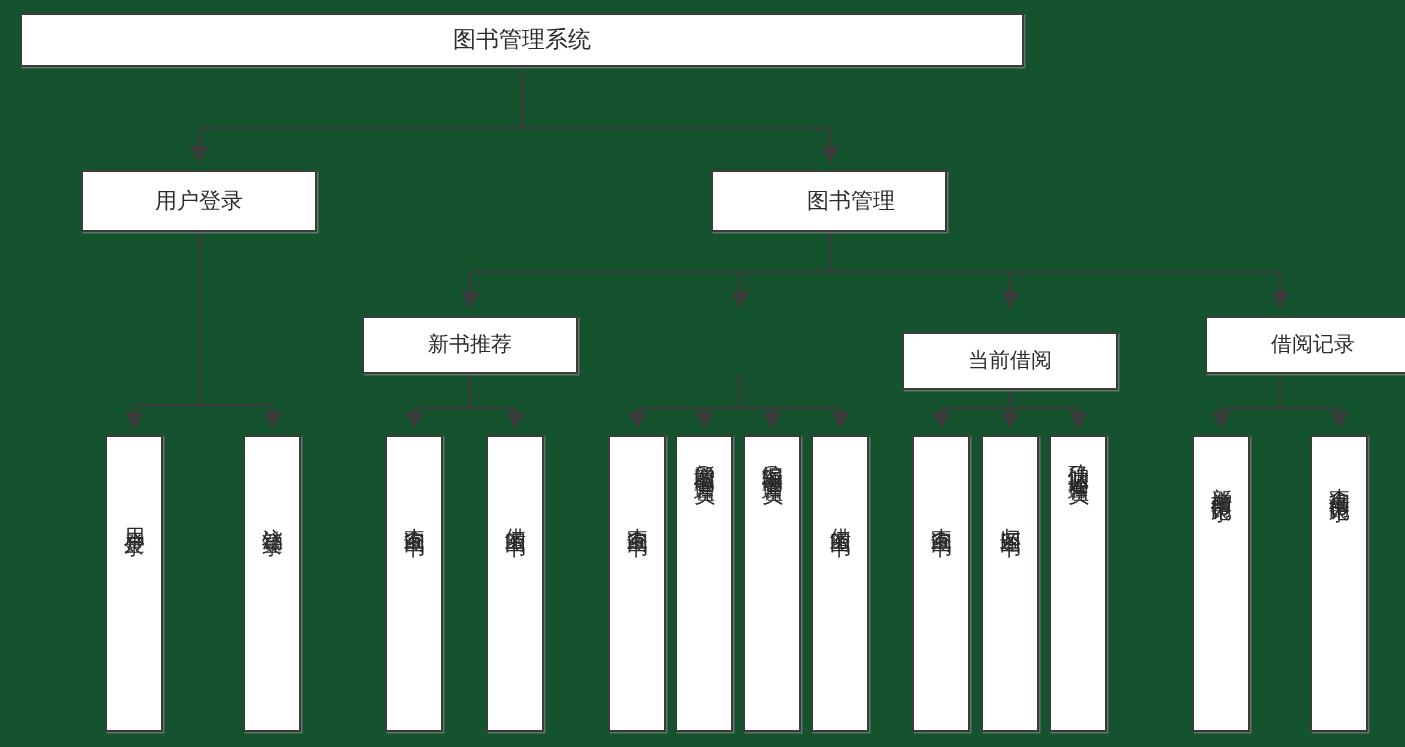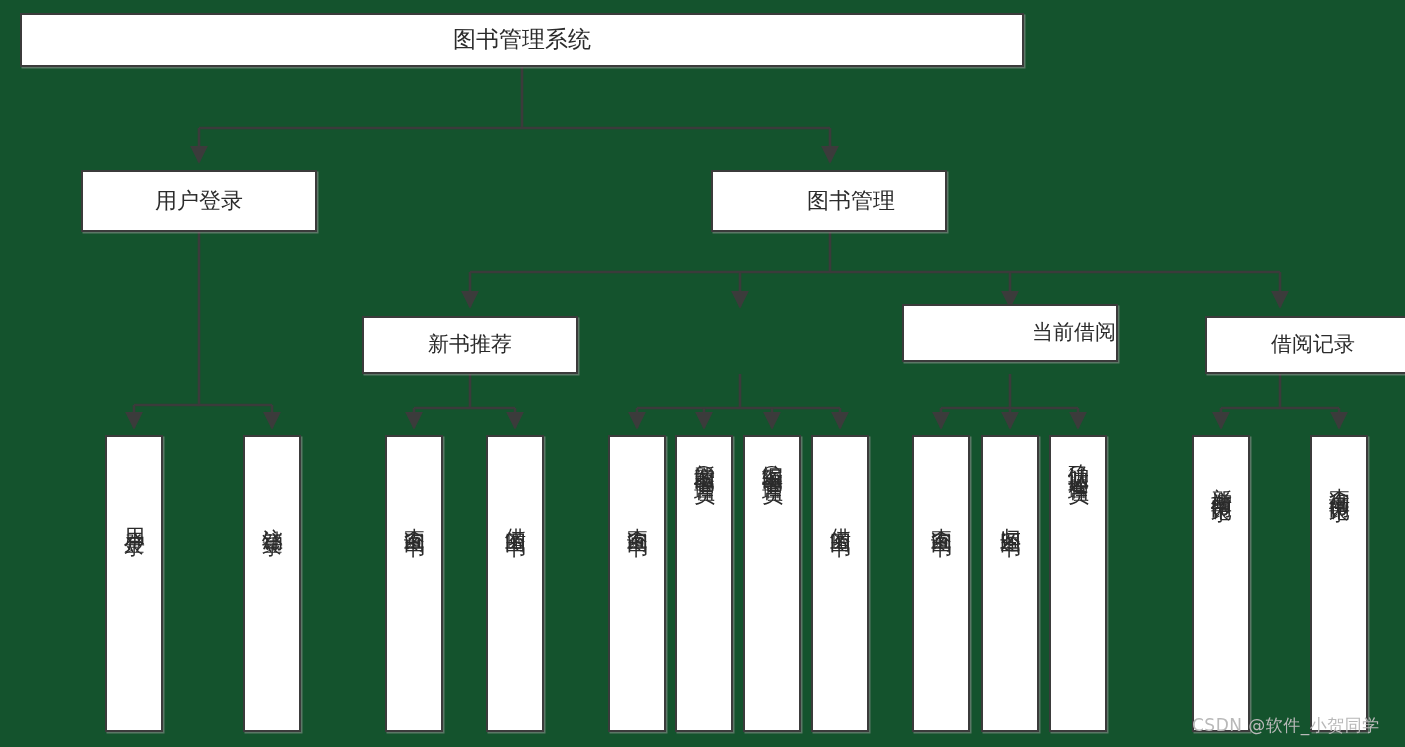--- a/index.html
+++ b/index.html
@@ -149,21 +149,21 @@
   <div class="node lvl2" style="left: 81px; top: 170px; width: 236px; height: 62px;">
     <span class="lbl">用户登录</span>
   </div>
   <div class="node lvl2" style="left: 711px; top: 170px; width: 236px; height: 62px; padding-left: 44px;">
     <span class="lbl">图书管理</span>
   </div>
 
   <div class="node lvl3" style="left: 362px; top: 316px; width: 216px; height: 58px;">
     <span class="lbl">新书推荐</span>
   </div>
-  <div class="node lvl3" style="left: 902px; top: 304px; width: 216px; height: 58px; justify-content: flex-end;">
+  <div class="node lvl3" style="left: 902px; top: 332px; width: 216px; height: 58px;">
     <span class="lbl">当前借阅</span>
   </div>
   <div class="node lvl3" style="left: 1172px; top: 316px; width: 216px; height: 58px; margin-left: 33px;">
     <span class="lbl">借阅记录</span>
   </div>
 
   <div class="node leaf mid" style="left: 105px; top: 435px; width: 58px; height: 297px;">
     <span class="lbl">用户登录</span>
   </div>
   <div class="node leaf mid" style="left: 243px; top: 435px; width: 58px; height: 297px;">
@@ -196,15 +196,14 @@
   <div class="node leaf top" style="left: 1049px; top: 435px; width: 58px; height: 297px;">
     <span class="lbl">确认归还（管理员）</span>
   </div>
   <div class="node leaf mid2" style="left: 1192px; top: 435px; width: 58px; height: 297px;">
     <span class="lbl">新增借阅记录</span>
   </div>
   <div class="node leaf mid2" style="left: 1310px; top: 435px; width: 58px; height: 297px;">
     <span class="lbl">查询借阅记录</span>
   </div>
 
-  <div class="watermark" style="left: 1192px; top: 714px;">CSDN @软件_小贺同学</div>
 
 </div>
 
 </body></html>

